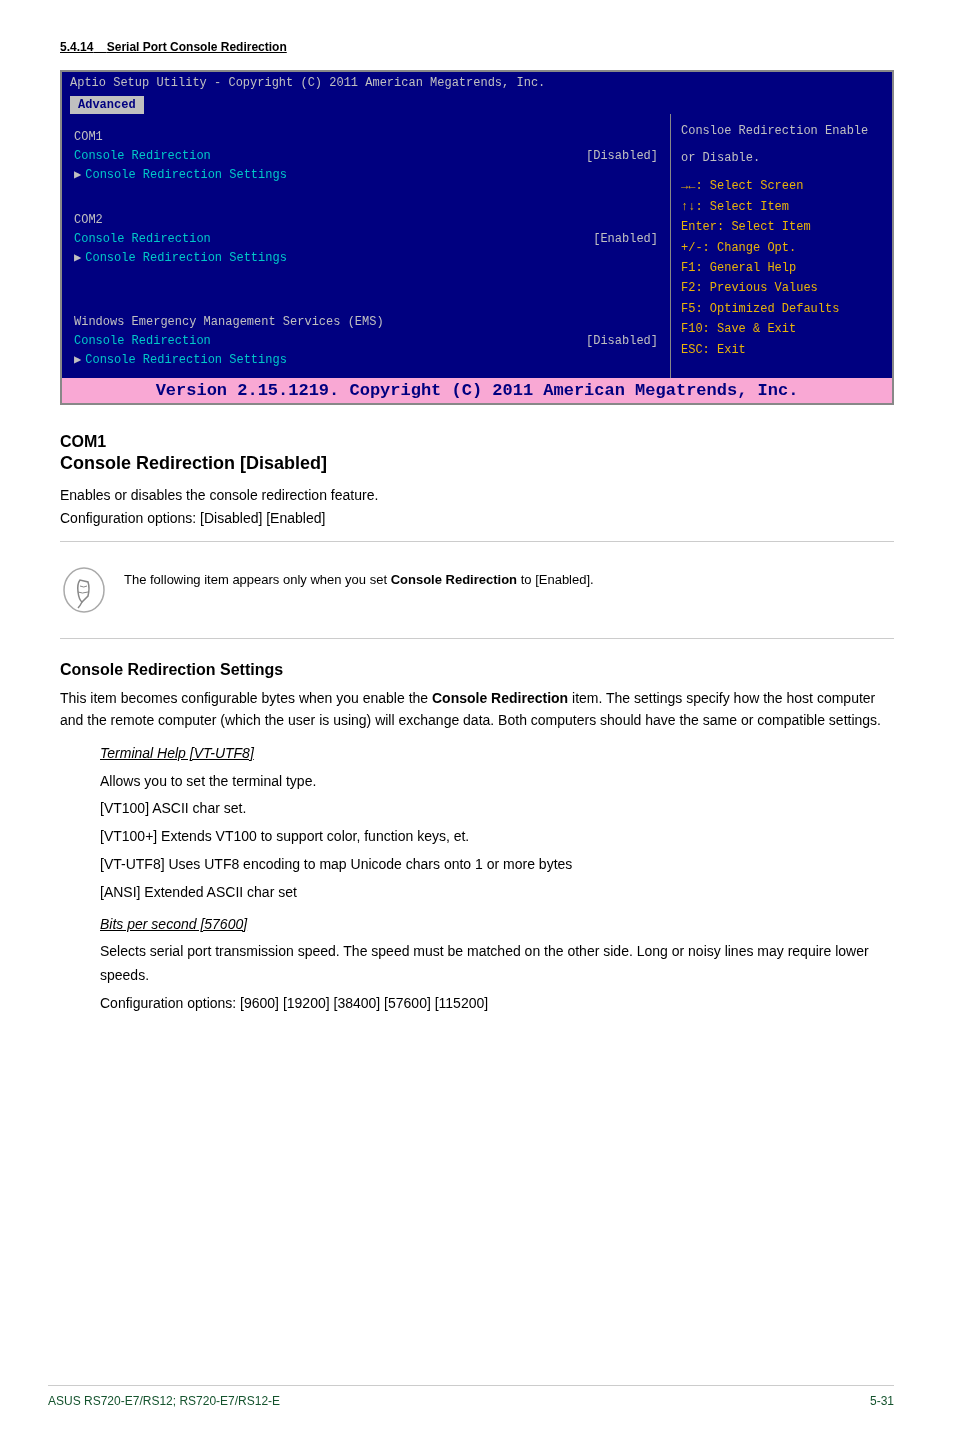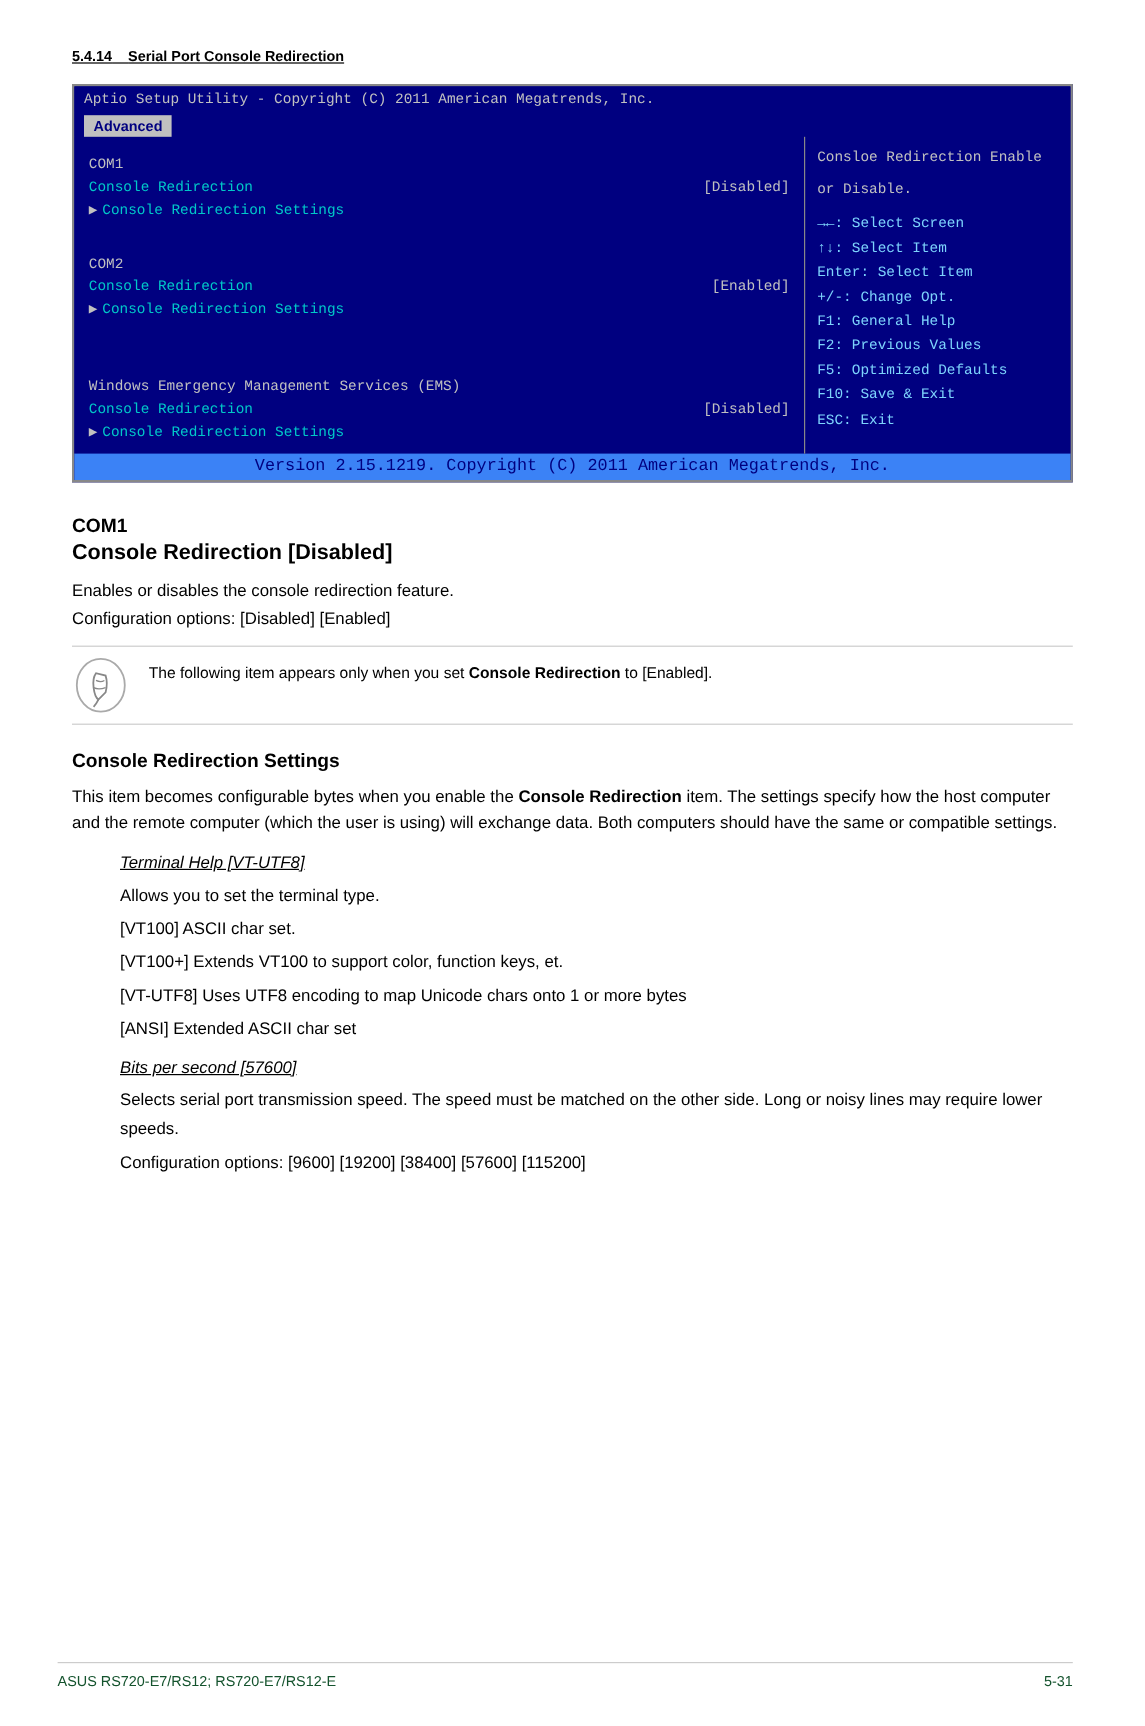--- a/index.html
+++ b/index.html
@@ -40,21 +40,21 @@
     }
 
     .bios-tab-bar {
       display: flex;
       background: #000080;
       padding: 2px 8px 0 8px;
     }
 
     .bios-tab {
       padding: 2px 8px;
-      font-family: Liberation Sans, sans-serif;
+      font-family: Liberation Mono, monospace;
       font-size: 12px;
       color: #c0c0c0;
     }
 
     .bios-tab.active {
       background: #c0c0c0;
       color: #000080;
       font-weight: bold;
     }
 
@@ -109,33 +109,33 @@
       margin-right: 4px;
     }
 
     .bios-help-text {
       color: #c0c0c0;
       font-size: 12px;
       margin-bottom: 8px;
     }
 
     .bios-keys {
-      color: #7dd3fc;
+      color: #eab308;
       font-size: 12px;
       line-height: 1.7;
     }
 
     .bios-bottom-bar {
-      background: #3b82f6;
+      background: #f9a8d4;
       color: #000080;
       text-align: center;
       padding: 3px 8px;
       font-family: 'Courier New', Courier, monospace;
-      font-size: 14px;
-      font-weight: normal;
+      font-size: 17px;
+      font-weight: bold;
     }
 
     
     .doc-heading-com {
       font-size: 16px;
       font-weight: bold;
       margin-bottom: 2px;
     }
 
     .doc-heading-sub {
@@ -148,21 +148,21 @@
       font-size: 14px;
       line-height: 1.6;
       margin-bottom: 12px;
     }
 
     .note-box {
       display: flex;
       align-items: flex-start;
       border-top: 1px solid #ccc;
       border-bottom: 1px solid #ccc;
-      padding: 8px 0;
+      padding: 24px 0;
       margin-bottom: 22px;
       gap: 16px;
     }
 
     .note-icon {
       width: 48px;
       height: 48px;
       flex-shrink: 0;
     }
 

